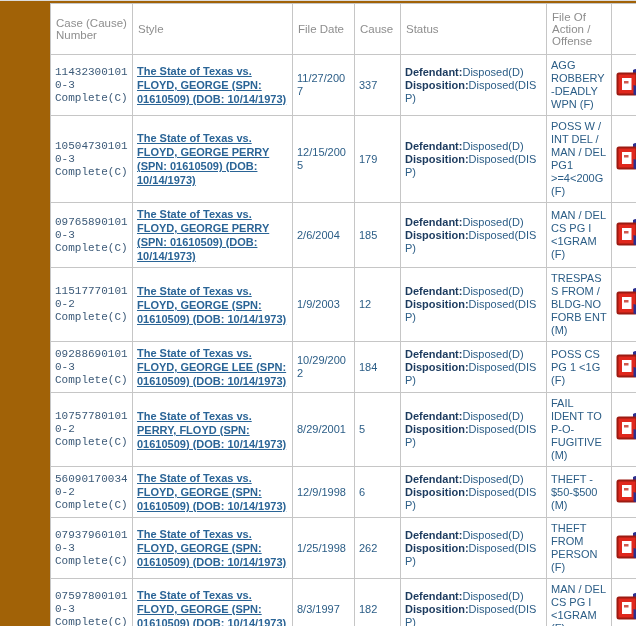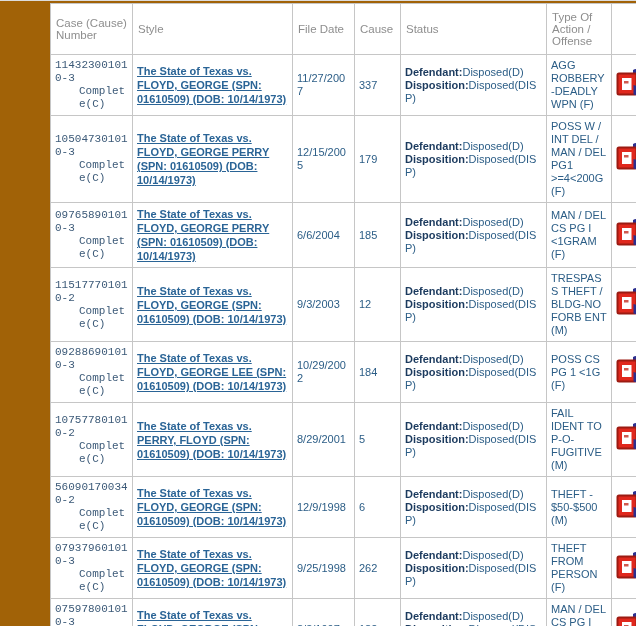--- a/index.html
+++ b/index.html
@@ -4,21 +4,21 @@
 <style>
   html,body{margin:0;padding:0;background:#ffffff;}
   body{width:636px;height:626px;font-family:"Liberation Sans","DejaVu Sans",sans-serif;overflow:hidden;}
   .page{position:relative;width:633px;height:625px;border-top:1px solid #dcdcdc;border-right:1px solid #dcdcdc;background:#a16207;padding-left:39px;}
   table.results{border-collapse:collapse;table-layout:fixed;width:599px;margin:2px 0 0 11px;background:#fff;}
   table.results th,table.results td{border:1px solid #c6c6c6;font-size:11px;vertical-align:middle;word-wrap:break-word;}
   table.results th{color:#8e8e8e;font-weight:400;text-align:left;padding:6px 5px;height:38px;font-size:11.5px;}
   table.results td{padding:4px 4px;line-height:13px;color:#2b5d86;}
   td.col-case{text-align:left;color:#3c5a78;font-family:Liberation Mono, monospace;}
   .case-num{color:#3c5a78;}
-  .case-status{color:#3c5a78;margin-left:24px;}
+  .case-status{color:#3c5a78;}
   td.col-style a.style-link{color:#2a6496;font-weight:700;text-decoration:underline;cursor:pointer;line-height:14px;display:inline-block;}
   td.col-date,td.col-court{color:#3c5a78;padding-left:6px;}
   td.col-status{padding-left:8px;}
   td.col-status .b{color:#1b3a5e;font-weight:700;}
   td.col-status .v{color:#2b5d86;}
   td.col-type{color:#2b5d86;padding-left:5px;line-height:13px;margin-top:20px;}
   td.col-icon{text-align:center;padding:2px;}
   .doc-icon{display:inline-block;width:30px;height:32px;cursor:pointer;}
 </style>
 </head>
@@ -35,21 +35,21 @@
         <col style="width:65px">
         <col style="width:38px">
     </colgroup>
     <thead>
       <tr>
         <th>Case (Cause) Number</th>
         <th>Style</th>
         <th>File Date</th>
         <th>Cause</th>
         <th>Status</th>
-        <th>Type Of Action / Offense</th>
+        <th>File Of Action / Offense</th>
         <th></th>
       </tr>
     </thead>
     <tbody id="tbody">
         <tr>
     <td class="col-case">
       <div class="case-num">114323001010-3</div>
       <div class="case-status">Complete(C)</div>
     </td>
     <td class="col-style">
@@ -115,21 +115,21 @@
   </tr>
         <tr>
     <td class="col-case">
       <div class="case-num">097658901010-3</div>
       <div class="case-status">Complete(C)</div>
     </td>
     <td class="col-style">
       <a class="style-link">The State of Texas vs. FLOYD, GEORGE PERRY (SPN: 01610509) (DOB: 10/14/1973)</a>
     </td>
     <td class="col-date">
-      <span>6/6/2004</span>
+      <span>2/6/2004</span>
     </td>
     <td class="col-court">
       <span>185</span>
     </td>
     <td class="col-status">
       <div><span class="b">Defendant:</span><span class="v">Disposed(D)</span></div>
       <div><span class="b">Disposition:</span><span class="v">Disposed(DISP)</span></div>
     </td>
     <td class="col-type">
       <span>MAN / DEL CS PG I &lt;1GRAM (F)</span>
@@ -148,31 +148,31 @@
   </tr>
         <tr>
     <td class="col-case">
       <div class="case-num">115177701010-2</div>
       <div class="case-status">Complete(C)</div>
     </td>
     <td class="col-style">
       <a class="style-link">The State of Texas vs. FLOYD, GEORGE (SPN: 01610509) (DOB: 10/14/1973)</a>
     </td>
     <td class="col-date">
-      <span>9/3/2003</span>
+      <span>1/9/2003</span>
     </td>
     <td class="col-court">
       <span>12</span>
     </td>
     <td class="col-status">
       <div><span class="b">Defendant:</span><span class="v">Disposed(D)</span></div>
       <div><span class="b">Disposition:</span><span class="v">Disposed(DISP)</span></div>
     </td>
     <td class="col-type">
-      <span>TRESPASS THEFT / BLDG-NO FORB ENT (M)</span>
+      <span>TRESPASS FROM / BLDG-NO FORB ENT (M)</span>
     </td>
     <td class="col-icon">
       <span class="doc-icon">
         <svg width="30" height="32" viewBox="0 0 30 32" aria-hidden="true">
           <path fill="#2c2f8f" d="M17 2c5-2.5 9.5.5 10.5 4.5 1 4-1.5 7.5-6 7.5l-4.5-1.5z"></path>
           <rect x="1.5" y="5.5" width="19" height="21" fill="#e0281d" stroke="#9c1b12" stroke-width="2" rx="1.5"></rect>
           <rect x="6" y="10" width="9.5" height="12" fill="#ffffff"></rect>
           <rect x="8" y="13" width="4.5" height="2.5" fill="#d0594f"></rect>
           <path fill="#2c2f8f" d="M17.5 17l10 2.5c2 3.5 1 7.5-2.5 9.5l-7.5-2.5z"></path>
         </svg>
@@ -280,21 +280,21 @@
   </tr>
         <tr>
     <td class="col-case">
       <div class="case-num">079379601010-3</div>
       <div class="case-status">Complete(C)</div>
     </td>
     <td class="col-style">
       <a class="style-link">The State of Texas vs. FLOYD, GEORGE (SPN: 01610509) (DOB: 10/14/1973)</a>
     </td>
     <td class="col-date">
-      <span>9/25/1998</span>
+      <span>1/25/1998</span>
     </td>
     <td class="col-court">
       <span>262</span>
     </td>
     <td class="col-status">
       <div><span class="b">Defendant:</span><span class="v">Disposed(D)</span></div>
       <div><span class="b">Disposition:</span><span class="v">Disposed(DISP)</span></div>
     </td>
     <td class="col-type">
       <span>THEFT FROM PERSON (F)</span>

